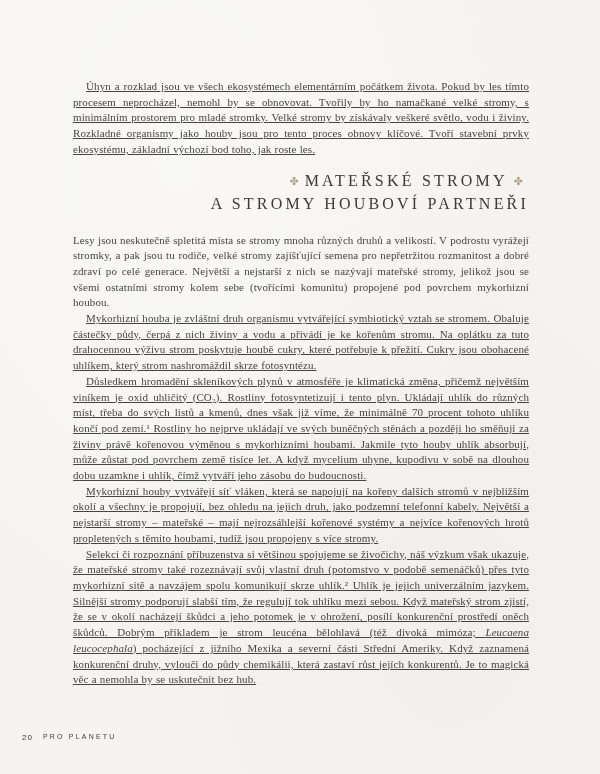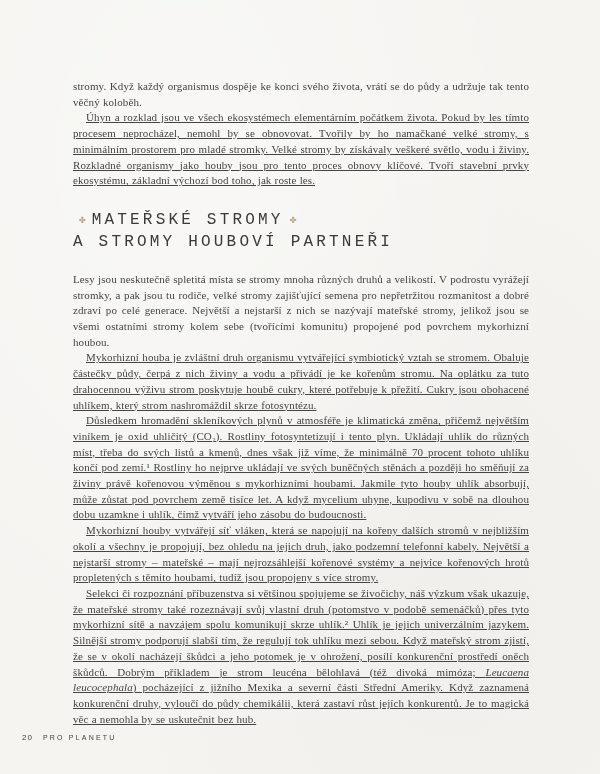--- a/index.html
+++ b/index.html
@@ -33,45 +33,44 @@
     text-align: justify;
     color: #454545;
     letter-spacing: 0.1px;
     word-spacing: 0.3px;
   }
   p.body-para.indent {
     text-indent: 13px;
     text-decoration: underline;
   }
   .section-heading {
-    margin: 21px 0 19px 0;
-    text-align: left;
+    margin: 12px 0 19px 0;
+    text-align: right;
     color: #3a3a3a;
-    font-family: Liberation Mono, monospace;
   }
   .heading-line {
     font-size: 16px;
     line-height: 21px;
     letter-spacing: 3.2px;
     font-weight: 400;
   }
   .ornament {
     color: #b3a285;
     font-size: 11px;
     letter-spacing: 0;
     position: relative;
     top: -1px;
     padding: 0 6px;
   }
   .footer {
     position: absolute;
     left: 22px;
     top: 733px;
     display: flex;
-    align-items: center;
+    align-items: flex-start;
     color: #3d3d3d;
     font-family: "Liberation Sans", sans-serif;
   }
   .page-number {
     font-size: 8px;
     letter-spacing: 1px;
     margin-right: 10px;
   }
   .running-head {
     font-size: 7px;
@@ -79,21 +78,20 @@
   }
   i { font-style: italic; }
 </style>
 </head>
 <body>
 
 <div class="page">
 
   <div class="text-column">
 
-    <p class="body-para"><span>stromy. Když každý organismus dospěje ke konci svého života, vrátí se do půdy a udržuje tak tento věčný koloběh.</span></p>
 
     <p class="body-para indent"><span>Úhyn a rozklad jsou ve všech ekosystémech elementárním počátkem života. Pokud by les tímto procesem neprocházel, nemohl by se obnovovat. Tvořily by ho namačkané velké stromy, s minimálním prostorem pro mladé stromky. Velké stromy by získávaly veškeré světlo, vodu i živiny. Rozkladné organismy jako houby jsou pro tento proces obnovy klíčové. Tvoří stavební prvky ekosystému, základní výchozí bod toho, jak roste les.</span></p>
 
     <div class="section-heading">
       <div class="heading-line">
         <span class="ornament">✤</span><span>MATEŘSKÉ STROMY</span><span class="ornament">✤</span>
       </div>
       <div class="heading-line">A STROMY HOUBOVÍ PARTNEŘI</div>
     </div>
 

